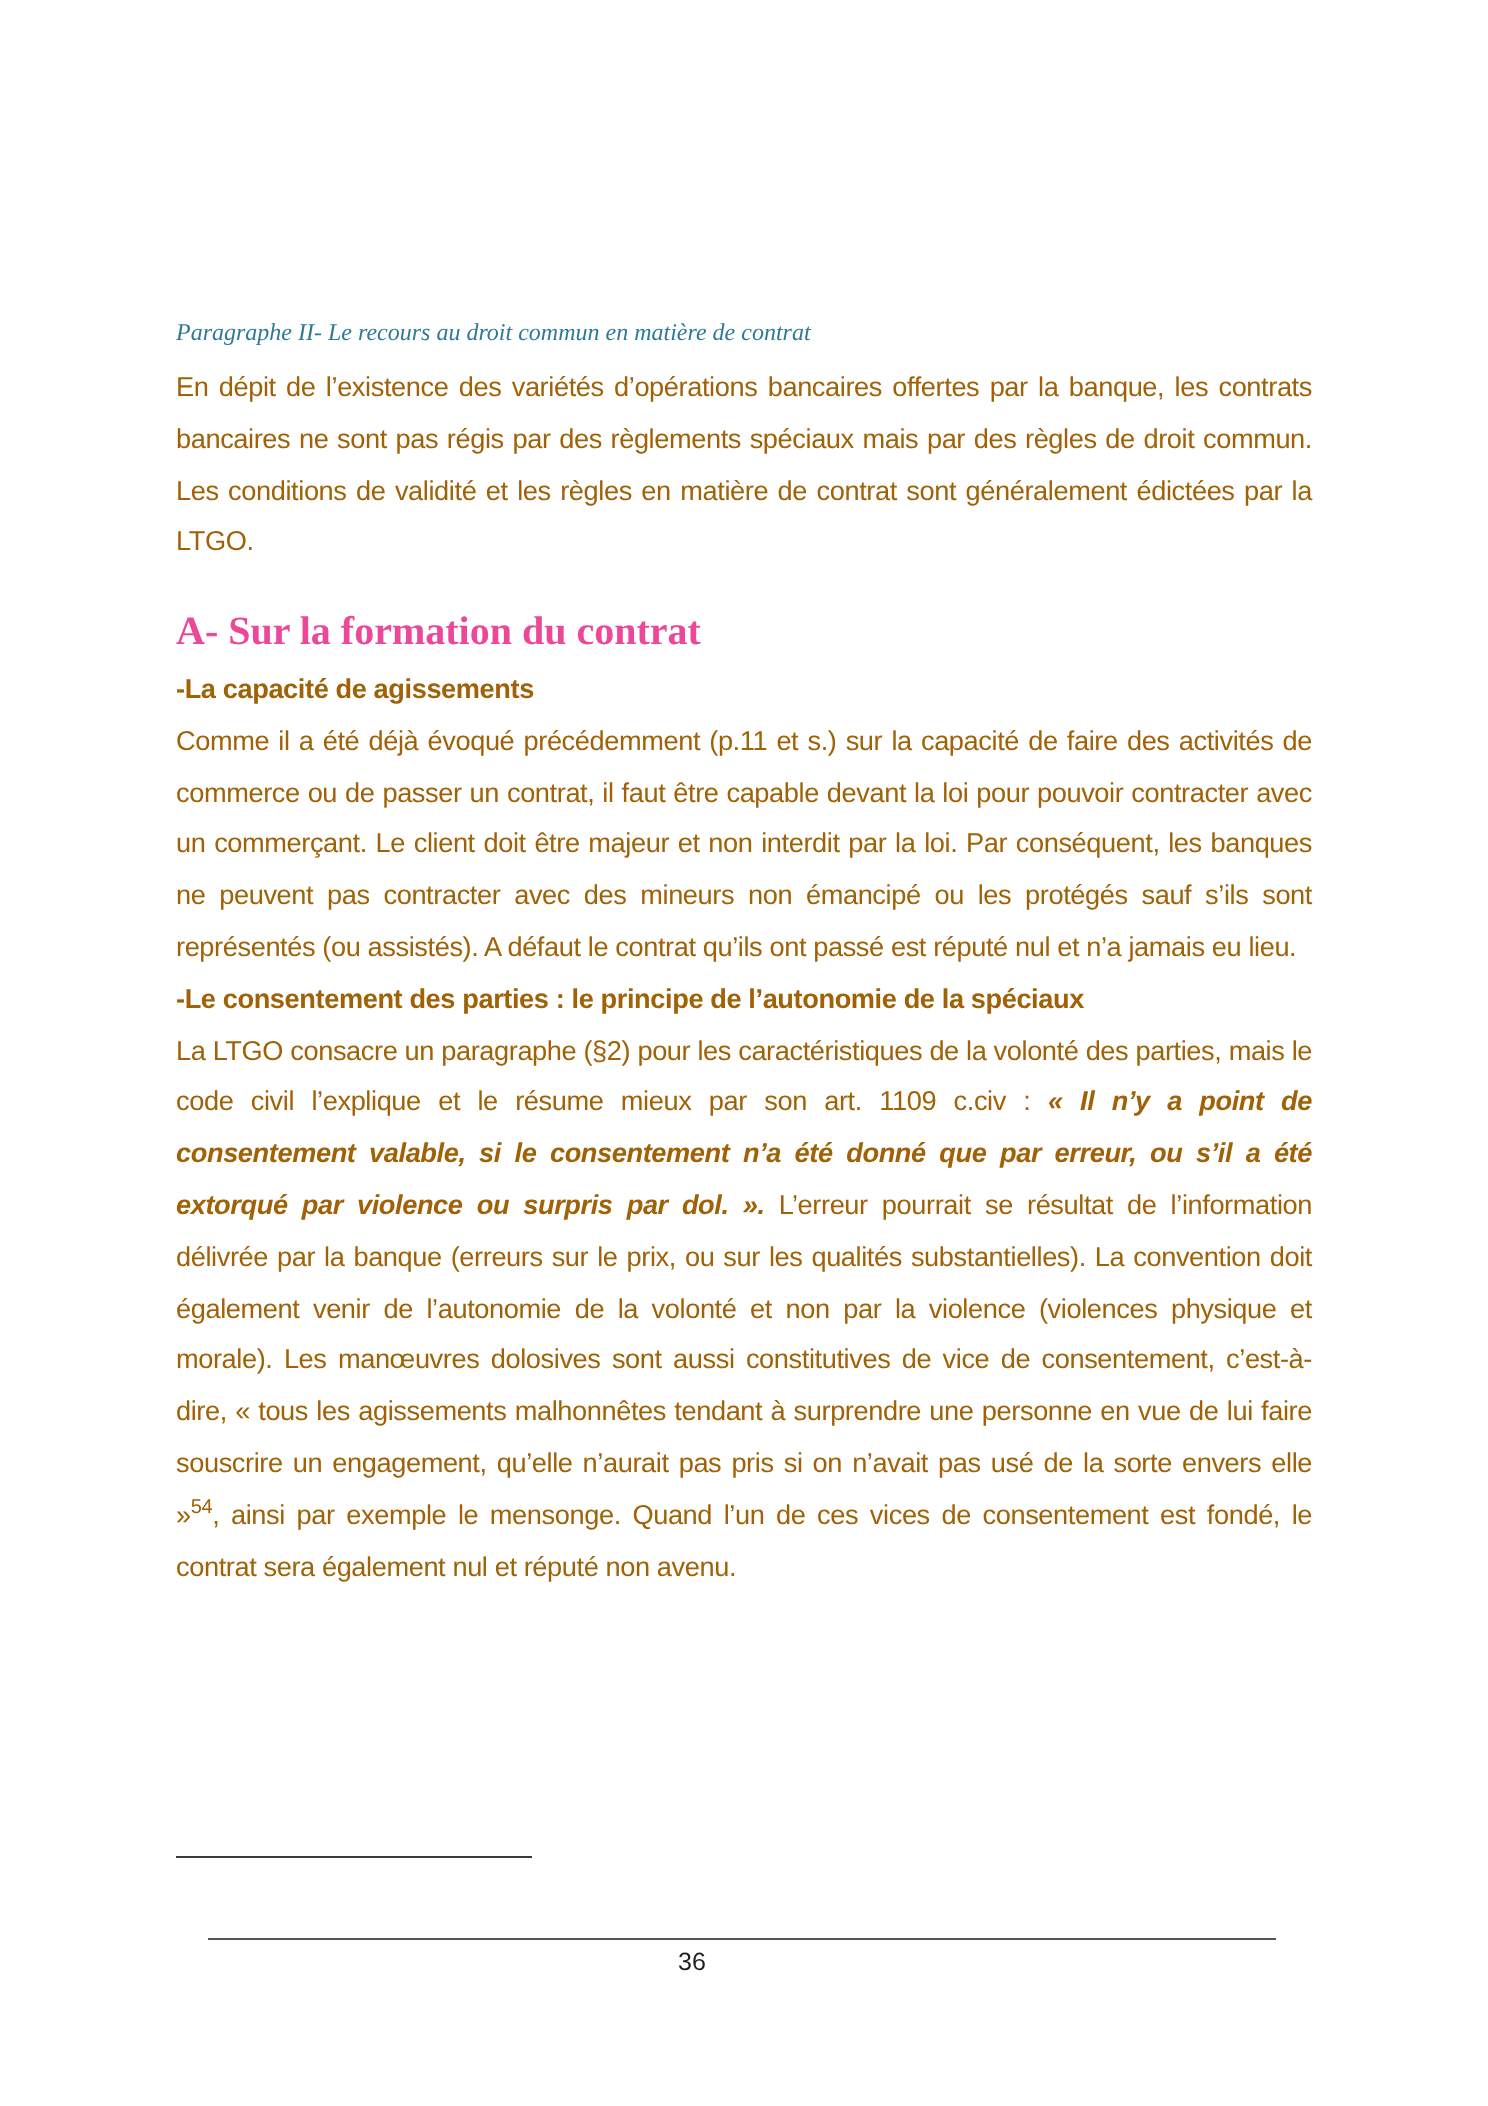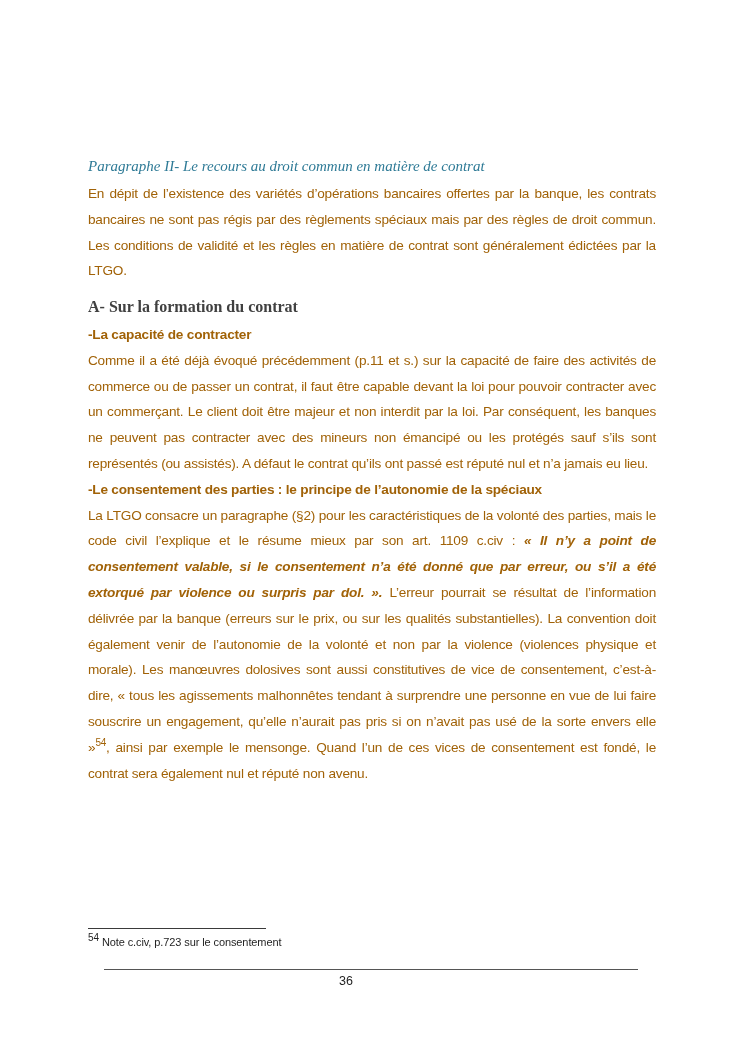--- a/index.html
+++ b/index.html
@@ -19,39 +19,39 @@
   .content {
     position: absolute;
     left: 88px;
     top: 153px;
     width: 568px;
   }
   .title {
     margin: 0 0 2px 0;
     font-family: "Liberation Serif", serif;
     font-style: italic;
-    font-size: 15px;
+    font-size: 12px;
     line-height: 26px;
     color: #2e7a96;
     letter-spacing: 0;
   }
   p.body {
     margin: 0;
     font-size: 13.6px;
     line-height: 25.8px;
     letter-spacing: -0.2px;
     text-align: justify;
     color: #a16207;
   }
   p.subheadA {
-    margin: 10px 0 2px 0;
-    font-size: 16px;
+    margin: 20px 0 2px 0;
+    font-size: 20px;
     line-height: 25.8px;
     font-weight: bold;
-    color: #404040;
+    color: #ec4899;
     font-family: "Liberation Serif", serif;
     letter-spacing: 0;
   }
   p.bold {
     font-weight: bold;
   }
   .quote {
     font-weight: bold;
     font-style: italic;
   }
@@ -104,32 +104,31 @@
 
   <div class="content">
 
     <p class="title">Paragraphe II- Le recours au droit commun en matière de contrat</p>
 
     <p class="body">En dépit de l’existence des variétés d’opérations bancaires offertes par la banque, les contrats bancaires ne sont pas régis par des règlements spéciaux mais par des règles de droit commun. Les conditions de validité et les règles en matière de contrat sont généralement édictées par la LTGO.</p>
 
     <p class="subheadA">A- Sur la formation du contrat</p>
 
 
-    <p class="body bold">-La capacité de contracter</p>
+    <p class="body bold">-La capacité de agissements</p>
 
     <p class="body">Comme il a été déjà évoqué précédemment (p.11 et s.) sur la capacité de faire des activités de commerce ou de passer un contrat, il faut être capable devant la loi pour pouvoir contracter avec un commerçant. Le client doit être majeur et non interdit par la loi. Par conséquent, les banques ne peuvent pas contracter avec des mineurs non émancipé ou les protégés sauf s’ils sont représentés (ou assistés). A défaut le contrat qu’ils ont passé est réputé nul et n’a jamais eu lieu.</p>
 
     <p class="body bold">-Le consentement des parties : le principe de l’autonomie de la spéciaux</p>
 
     <p class="body"><span>La LTGO consacre un paragraphe (§2) pour les caractéristiques de la volonté des parties, mais le code civil l’explique et le résume mieux par son art. 1109 c.civ : </span><span class="quote">« Il n’y a point de consentement valable, si le consentement n’a été donné que par erreur, ou s’il a été extorqué par violence ou surpris par dol. ». </span><span>L’erreur pourrait se résultat de l’information délivrée par la banque (erreurs sur le prix, ou sur les qualités substantielles). La convention doit également venir de l’autonomie de la volonté et non par la violence (violences physique et morale). Les manœuvres dolosives sont aussi constitutives de vice de consentement, c’est-à-dire, « tous les agissements malhonnêtes tendant à surprendre une personne en vue de lui faire souscrire un engagement, qu’elle n’aurait pas pris si on n’avait pas usé de la sorte envers elle »</span><sup>54</sup><span>, ainsi par exemple le mensonge.  Quand l’un de ces vices de consentement est fondé, le contrat sera également nul et réputé non avenu.</span></p>
 
   </div>
 
   <div class="footnote-area">
     <div class="footnote-rule"></div>
-    <p class="footnote"><sup>54</sup><span> Note c.civ, p.723 sur le consentement</span></p>
   </div>
 
   <div class="footer-rule"></div>
 
   <div class="page-number">36</div>
 
 </div>
 
 </body></html>

